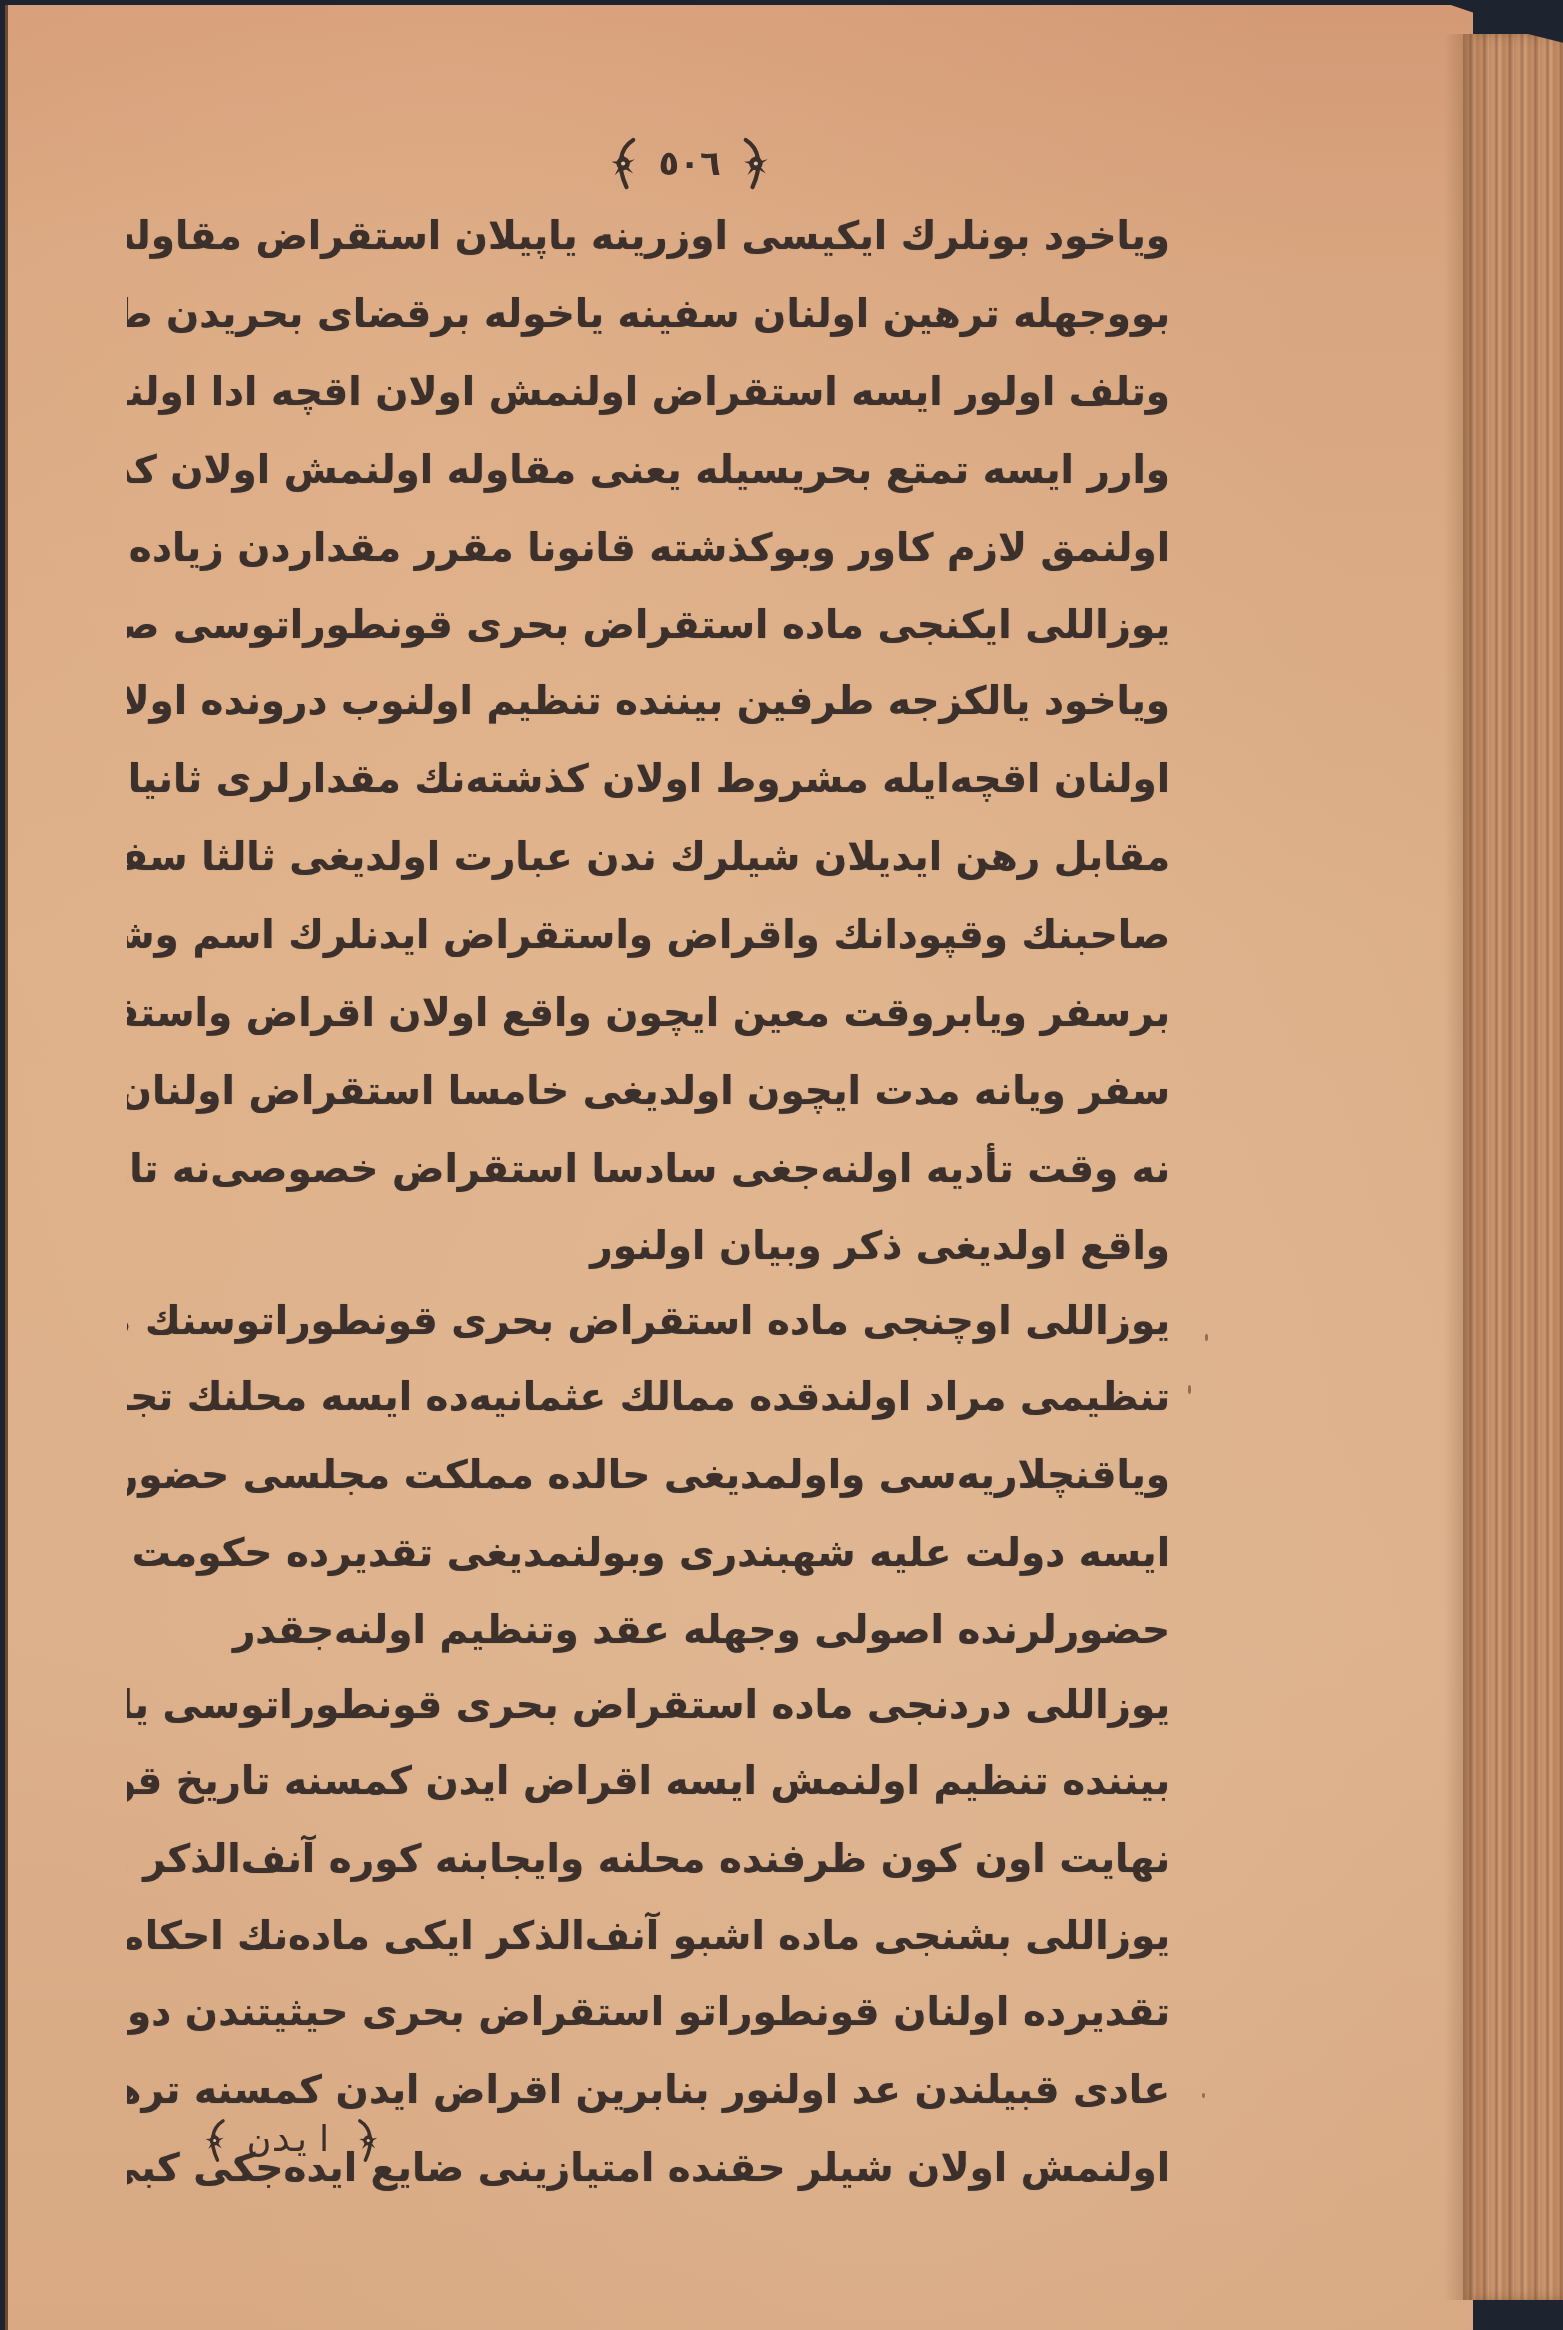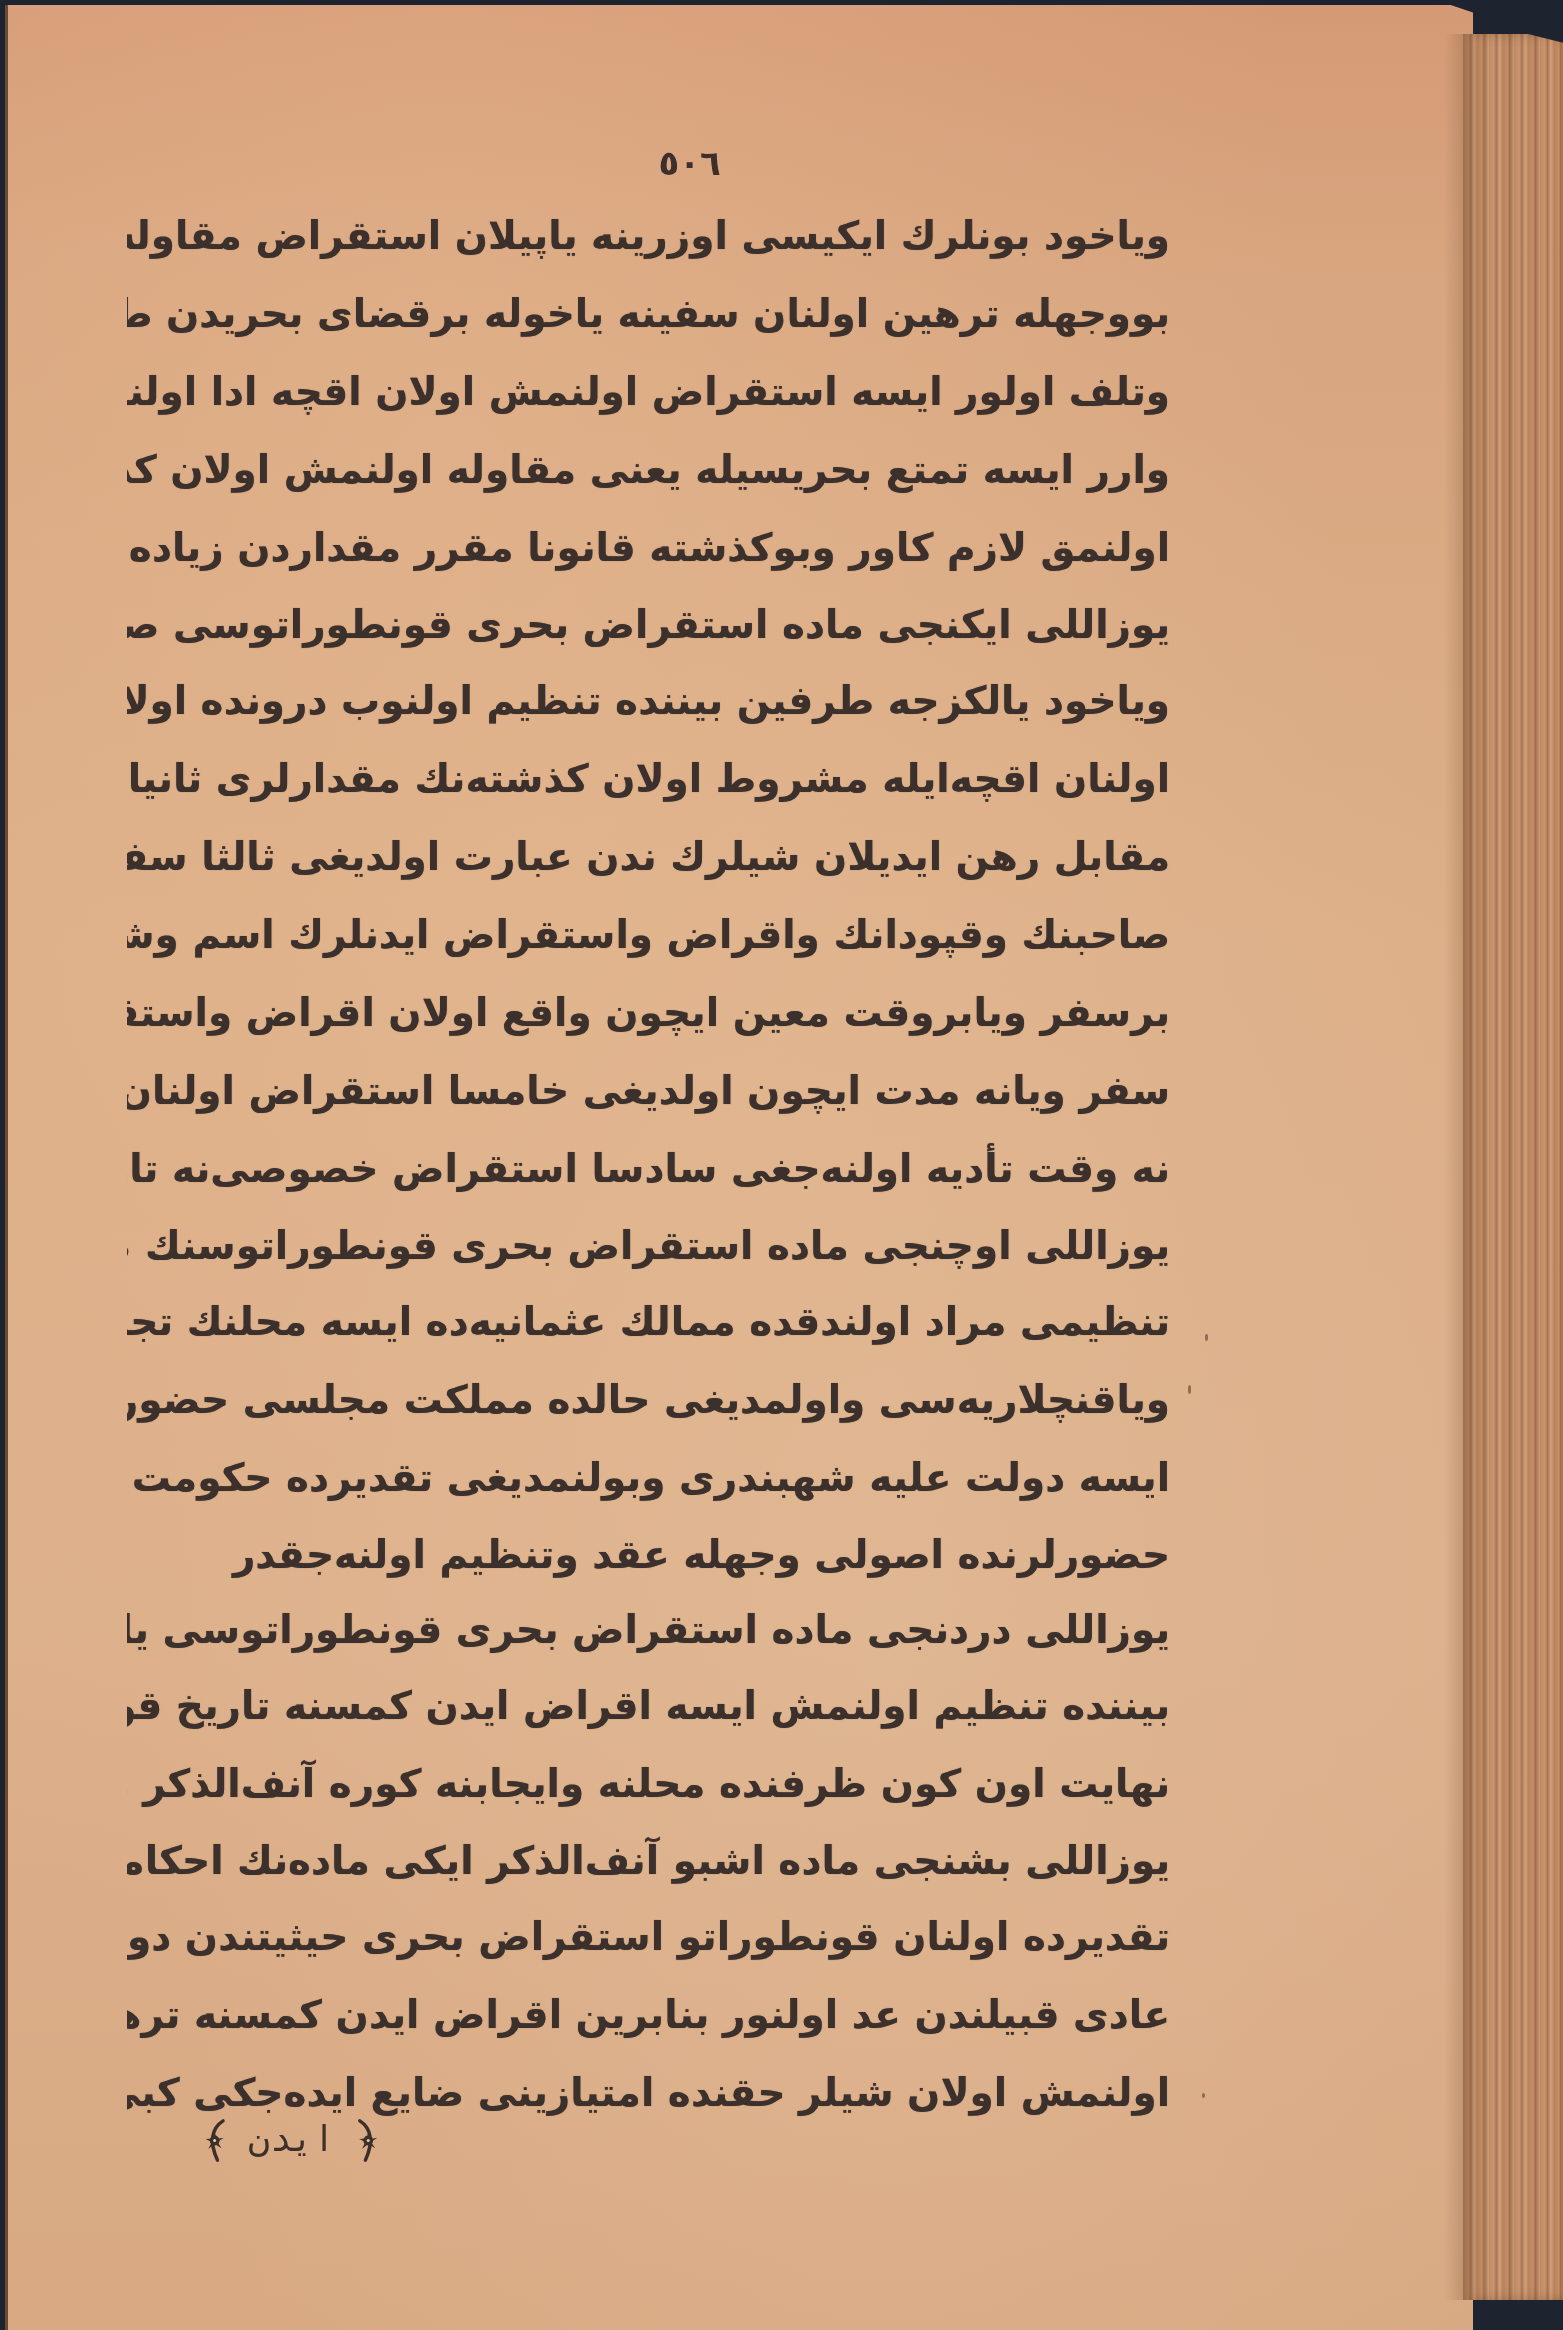--- a/index.html
+++ b/index.html
@@ -62,21 +62,20 @@
       position: absolute;
       left: 588px;
       top: 128px;
       width: 187px;
       height: 60px;
       display: flex;
       align-items: center;
       justify-content: center;
       gap: 13.6px;
       color: #3a2d26;
-      flex-direction: column;
     }
     .ornament {
       width: 37px;
       height: 55px;
       display: inline-block;
     }
     .page-number {
       font-family: "DejaVu Sans", sans-serif;
       font-size: 34px;
       font-weight: bold;
@@ -168,20 +167,21 @@
       <div class="line">وارر ایسه تمتع بحریسیله یعنی مقاوله اولنمش اولان کذشته‌سیله برابر تأدیه</div>
       <div class="line">اولنمق لازم کاور   وبوکذشته قانونا مقرر مقداردن زیاده ایسه بیله ینه</div>
       <div class="line tight">یوزاللی ایکنجی ماده     استقراض بحری قونطوراتوسی   صورت رسمیه‌ده</div>
       <div class="line">ویاخود یالکزجه طرفین بیننده تنظیم اولنوب درونده اولا استقراض</div>
       <div class="line">اولنان اقچه‌ایله مشروط اولان کذشته‌نك مقدارلری ثانیا مبالغ مستقرضه‌یه</div>
       <div class="line">مقابل رهن ایدیلان شیلرك ندن عبارت اولدیغی ثالثا سفینه‌نك اسمیله</div>
       <div class="line">صاحبنك وقپودانك واقراض واستقراض ایدنلرك اسم وشهرتلری رابعا</div>
       <div class="line">برسفر ویابروقت معین ایچون واقع اولان اقراض واستقراضك قنغی</div>
       <div class="line">سفر ویانه مدت ایچون اولدیغی خامسا استقراض اولنان مبلغ وکذشته‌سنك</div>
       <div class="line">نه وقت تأدیه اولنه‌جغی سادسا استقراض خصوصی‌نه تاریخده ونه‌محلده</div>
+      <div class="line short tight">واقع اولدیغی ذکر وبیان اولنور</div>
       <div class="line tight">یوزاللی اوچنجی ماده    استقراض بحری قونطوراتوسنك صورت رسمیه‌ده</div>
       <div class="line">تنظیمی مراد اولندقده ممالك عثمانیه‌ده ایسه محلنك تجارت محکمه‌سی</div>
       <div class="line">ویاقنچلاریه‌سی واولمدیغی حالده مملکت مجلسی حضورنده وممالك اجنبیه‌ده</div>
       <div class="line">ایسه دولت علیه شهبندری وبولنمدیغی تقدیرده حکومت محلیه‌ٔ ایجابیه</div>
       <div class="line short tight">حضورلرنده اصولی وجهله عقد وتنظیم اولنه‌جقدر</div>
       <div class="line tight">یوزاللی دردنجی ماده    استقراض بحری قونطوراتوسی یالکزجه طرفین</div>
       <div class="line">بیننده تنظیم اولنمش ایسه اقراض ایدن کمسنه تاریخ  قونطوراتودن</div>
       <div class="line">نهایت اون کون ظرفنده محلنه وایجابنه کوره  آنف‌الذکر محللرك</div>
       <div class="line tight">یوزاللی بشنجی ماده    اشبو آنف‌الذکر ایکی ماده‌نك احکامی اجرا اولنمدیغی</div>
       <div class="line">تقدیرده اولنان قونطوراتو استقراض بحری حیثیتندن دوشوب استقراض</div>

